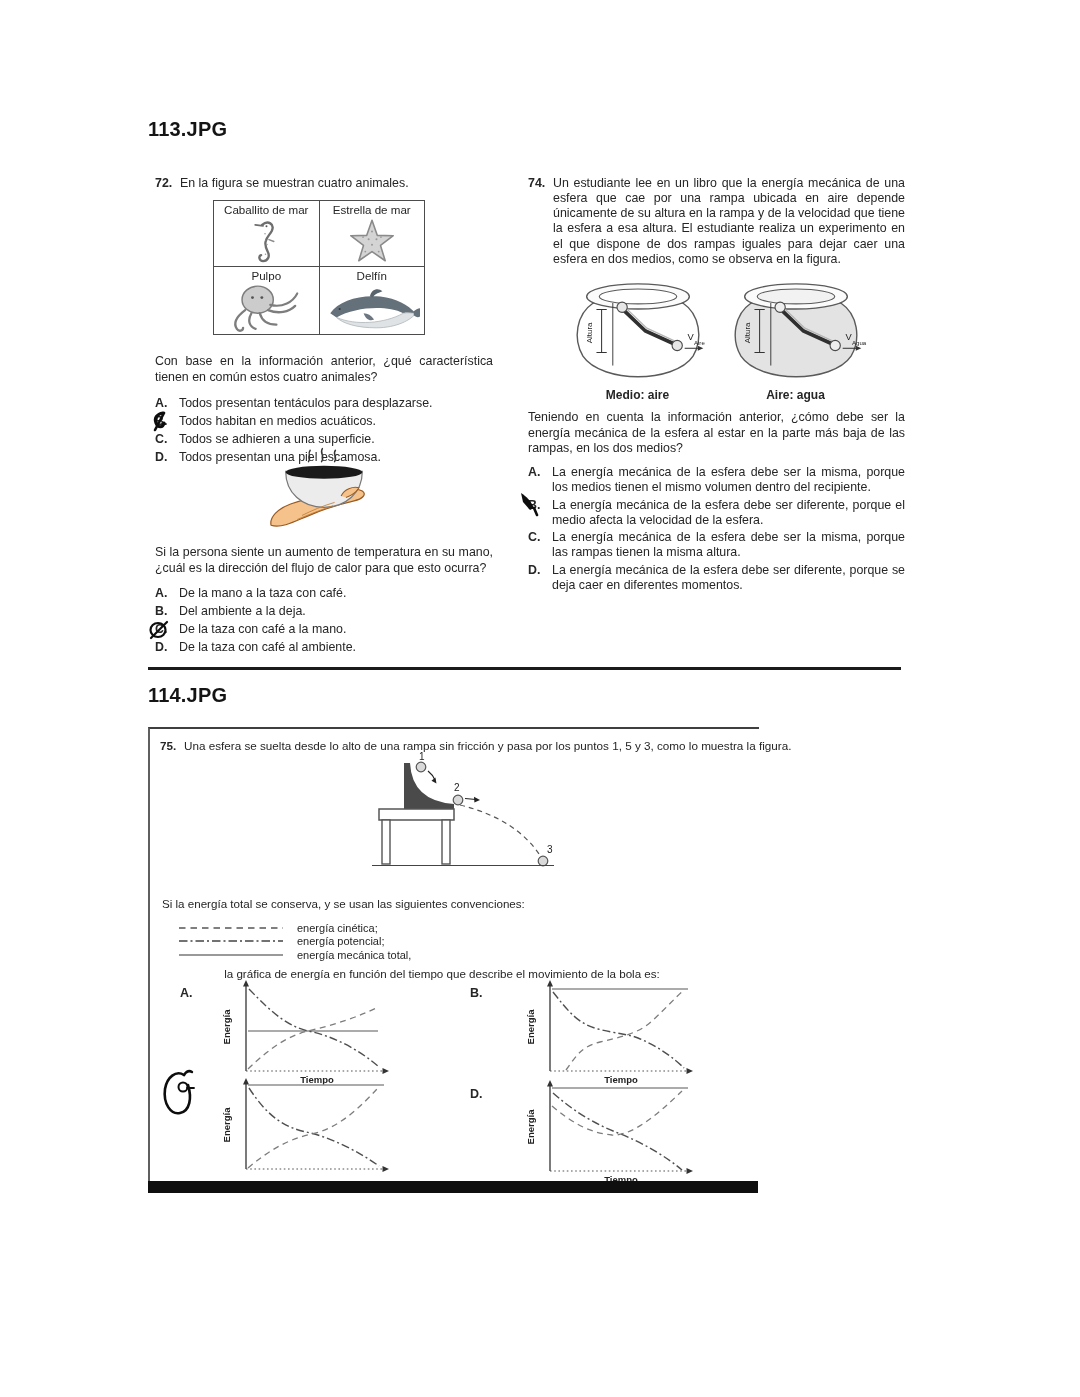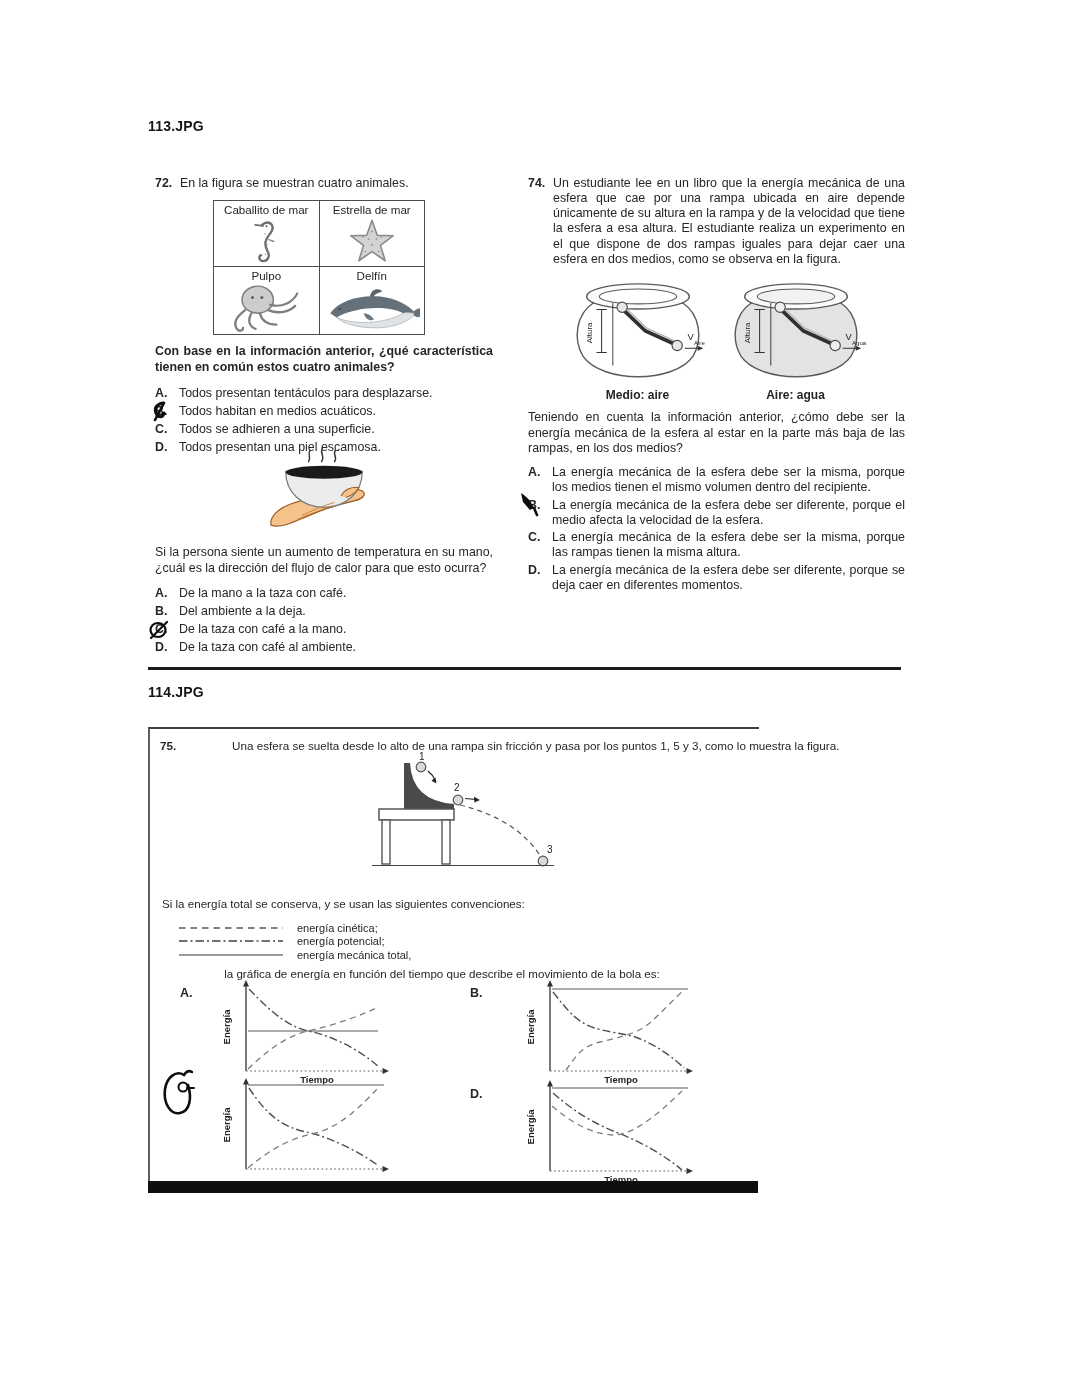--- a/index.html
+++ b/index.html
@@ -1,18 +1,18 @@
 <!DOCTYPE html>
 <html><head>
 <meta charset="utf-8">
 <style>
   html,body{margin:0;padding:0;background:#ffffff;}
   .page{position:relative;width:1080px;height:1397px;background:#ffffff;overflow:hidden;
         font-family:"Liberation Sans","DejaVu Sans",sans-serif;color:#262626;}
-  .h-scan{position:absolute;font-size:14px;font-weight:bold;color:#141414;letter-spacing:.2px;}
+  .h-scan{position:absolute;font-size:20px;font-weight:bold;color:#141414;letter-spacing:.2px;}
   .qblock{position:absolute;font-size:12.4px;line-height:1.24;}
   .qrow{display:flex;}
   .qnum{font-weight:bold;flex:none;width:25px;}
   .qtext{text-align:justify;}
   .opt{display:flex;margin-top:2.5px;}
   .oletter{font-weight:bold;flex:none;width:24px;position:relative;}
   .otext{text-align:justify;}
   .penmark{position:absolute;pointer-events:none;}
   
   .atable{margin:9px 0 0 58px;width:212px;border:1.6px solid #4c4c4c;border-collapse:collapse;}
@@ -101,21 +101,21 @@
             <path d="M12,31 C30,39 58,37 76,27 C80,26 84,27 88,27 C84,33 70,41 50,41 C32,41 18,37 12,31 Z" fill="#dfe3e5" stroke="#aab0b4" stroke-width=".7"></path>
             <path d="M86,25 C92,20 96,22 94,28 C92,32 88,31 86,29 Z" fill="#64707a"></path>
             <path d="M38,27 C40,33 44,35 48,33 C45,29 42,27 38,27 Z" fill="#6b7680"></path>
             <circle cx="15" cy="23" r="1" fill="#333"></circle>
           </svg>
         </td>
       </tr>
     </tbody>
       </table>
 
-    <div class="qtext" style="margin-top:9px;font-weight:bold;">Con base en la información anterior, ¿qué característica tienen en común estos cuatro animales?</div>
+    <div class="qtext" style="margin-top:19px;">Con base en la información anterior, ¿qué característica tienen en común estos cuatro animales?</div>
 
     <div style="margin-top:11px;">
       <div class="opt">
         <span class="oletter">A.</span>
         <span class="otext">Todos presentan tentáculos para desplazarse.</span>
       </div>
       <div class="opt">
         <span class="oletter"><span>B.</span>
           <svg class="penmark" style="left:-5px;top:-3px;" width="20" height="22" viewBox="0 0 20 22">
             <path d="M13,2 C7,3 4,7 6,12 C8,17 13,17 14,12" fill="none" stroke="#0d0d0d" stroke-width="3.2" stroke-linecap="round"></path>
@@ -255,21 +255,21 @@
       </div>
     </div>
   </div>
 
   <div class="divider"></div>
 
   <div class="h-scan" style="left:148px;top:684px;">114.JPG</div>
 
   <div class="box114">
 
-    <div class="b-abs q75row" style="left:10px;top:10px;width:592px;gap:48px;">
+    <div class="b-abs q75row" style="left:10px;top:10px;width:592px;">
       <span class="qnum" style="width:24px;">75.</span>
       <span>Una esfera se suelta desde lo alto de una rampa sin fricción y pasa por los puntos 1, 5 y 3, como lo muestra la figura.</span>
     </div>
 
     <svg class="b-abs" style="left:172px;top:22px;" width="265" height="138" viewBox="0 0 265 138">
       <path d="M82,12 L82,58 L132,58 L132,53 Q90,50 88,12 Z" fill="#4a4a4a"></path>
       <rect x="57" y="58" width="75" height="11" fill="#ffffff" stroke="#555" stroke-width="1.5"></rect>
       <rect x="60" y="69" width="8" height="44" fill="#ffffff" stroke="#555" stroke-width="1.4"></rect>
       <rect x="120" y="69" width="8" height="44" fill="#ffffff" stroke="#555" stroke-width="1.4"></rect>
       <text x="97" y="9" font-size="10" fill="#222">1</text>

